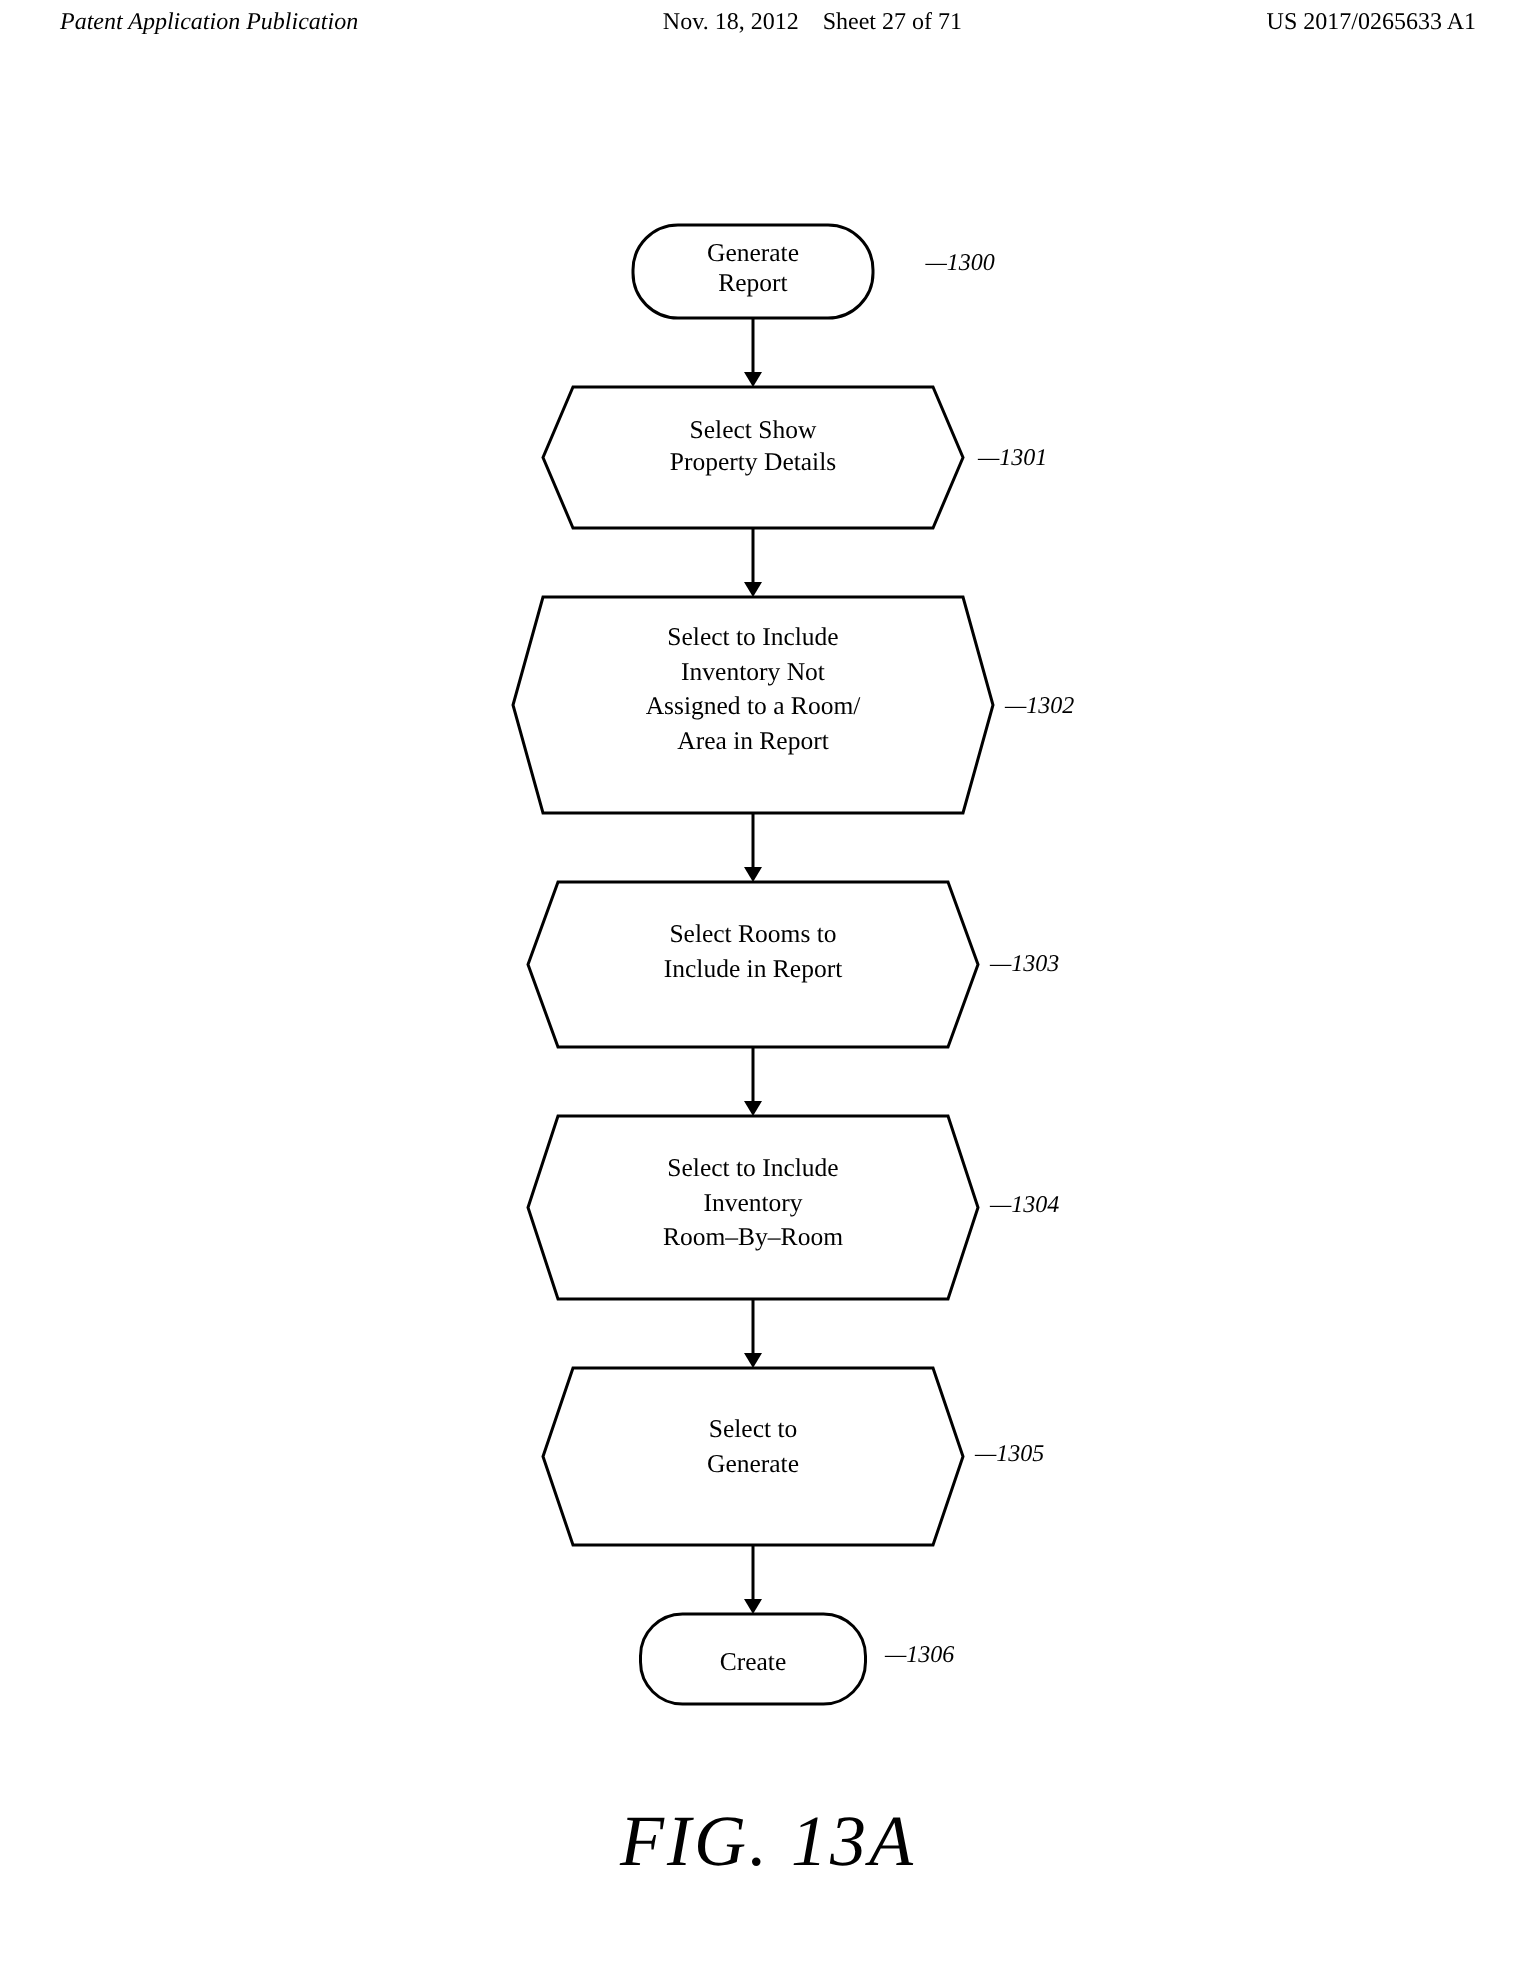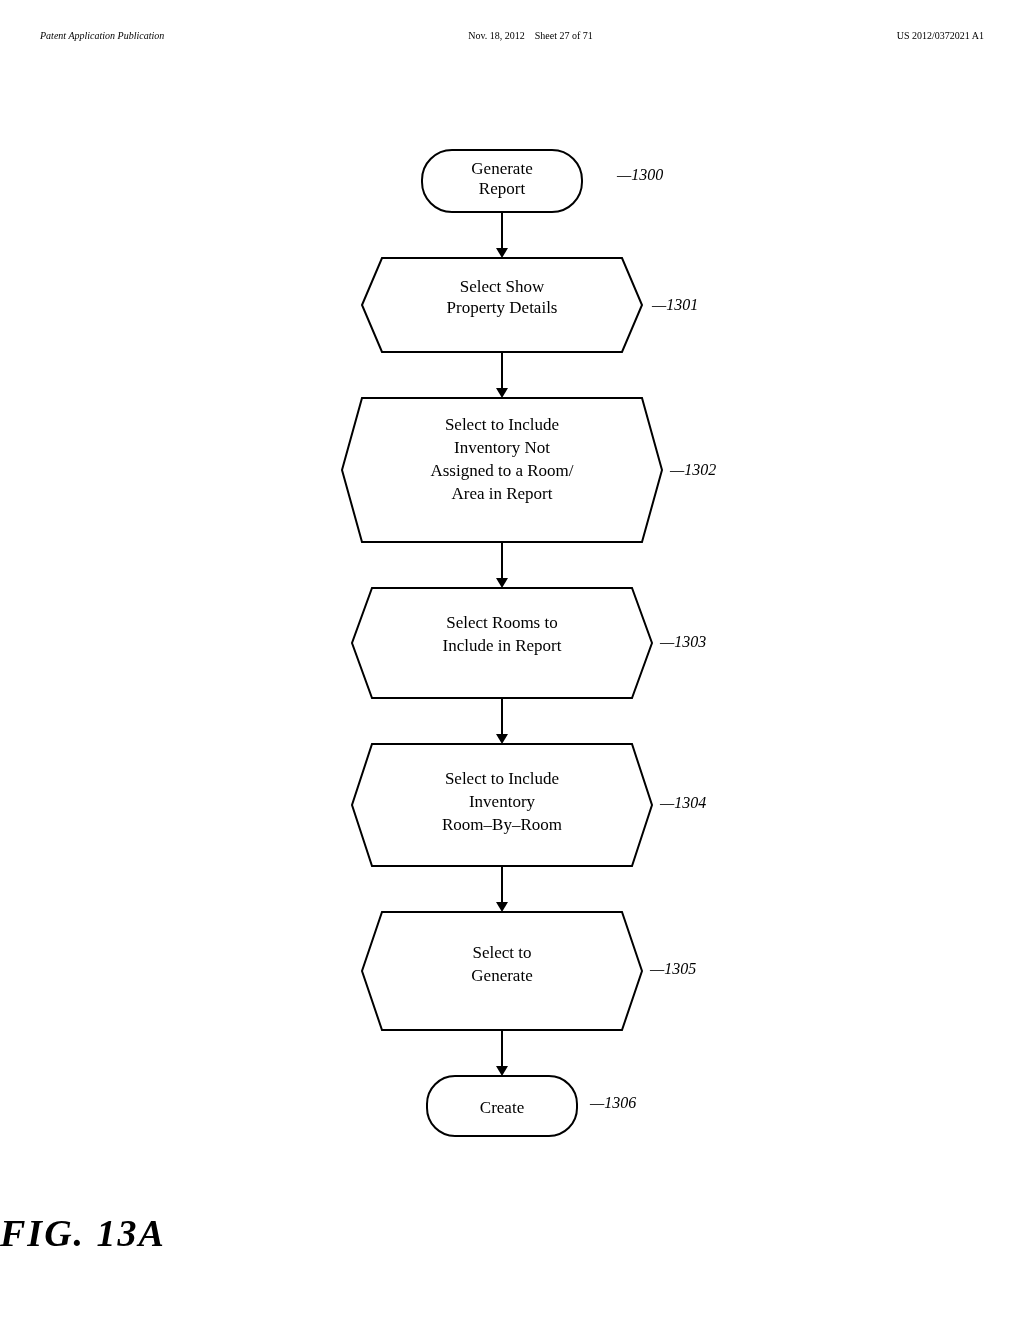--- a/index.html
+++ b/index.html
@@ -10,22 +10,22 @@
       font-family: 'Times New Roman', Times, serif;
       color: #000;
       position: relative;
       overflow: hidden;
     }
 
     .header {
       display: flex;
       justify-content: space-between;
       align-items: flex-start;
-      padding: 30px 40px 0 40px;
-      font-size: 10px;
+      padding: 6px 40px 0 40px;
+      font-size: 16px;
     }
 
     .header-left {
       font-style: italic;
     }
 
     .header-center {
       font-style: normal;
     }
 
@@ -41,42 +41,43 @@
       display: flex;
       flex-direction: column;
       align-items: center;
     }
 
     
     .fig-caption {
       position: absolute;
       bottom: 65px;
       width: 100%;
-      font-size: 38px;
-      font-weight: bold;
+      text-align: center;
+      font-size: 48px;
+      font-weight: normal;
       font-style: italic;
       letter-spacing: 2px;
     }
 
     
     .flowchart-svg {
       margin-top: 10px;
     }
   </style>
 </head>
 <body>
 
 <div class="header">
   <span class="header-left">Patent Application Publication</span>
   <span class="header-center">
     <span>Nov. 18, 2012</span>
     &nbsp;&nbsp;
     <span>Sheet 27 of 71</span>
   </span>
-  <span class="header-right">US 2012/0372021 A1</span>
+  <span class="header-right">US 2017/0265633 A1</span>
 </div>
 
 <div class="diagram-area">
   <svg class="flowchart-svg" width="480" height="1030" viewBox="0 0 480 1030">
 
     <rect x="150" y="10" width="160" height="62" rx="30" ry="30" fill="white" stroke="black" stroke-width="2"></rect>
     <text x="230" y="34" text-anchor="middle" font-family="Times New Roman" font-size="17">Generate</text>
     <text x="230" y="54" text-anchor="middle" font-family="Times New Roman" font-size="17">Report</text>
 
     <text x="345" y="40" font-family="Times New Roman" font-size="16" font-style="italic">—1300</text>

